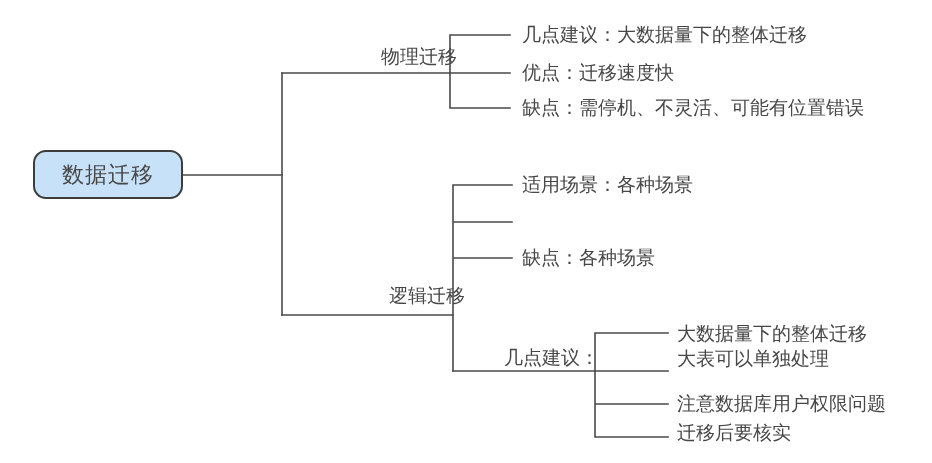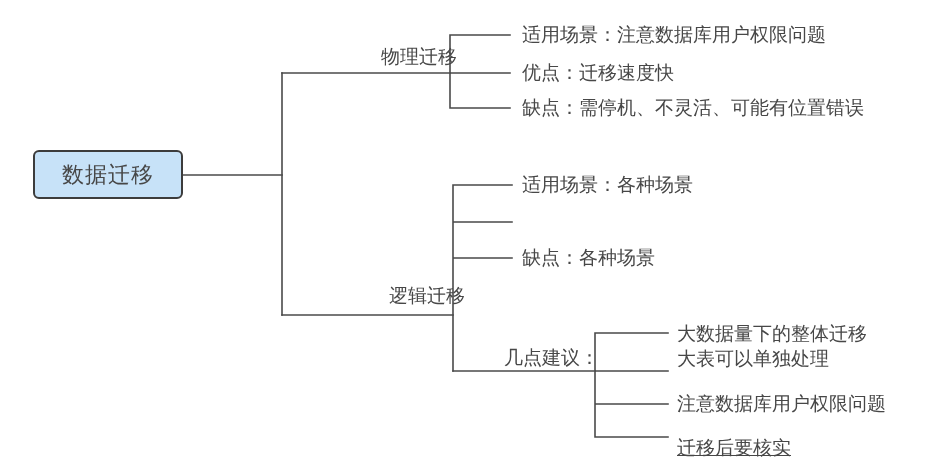--- a/index.html
+++ b/index.html
@@ -31,21 +31,21 @@
     stroke-width: 1.6;
     fill: none;
     stroke-linecap: square;
   }
   .root-node {
     position: absolute;
     left: 33px; top: 150px;
     width: 150px; height: 49px;
     background: var(--node-fill);
     border: 2px solid var(--node-border);
-    border-radius: 6px;
+    border-radius: 13px;
     display: flex;
     align-items: center;
     justify-content: center;
     font-size: 22px;
     letter-spacing: 1px;
     cursor: default;
   }
   .label {
     position: absolute;
     font-size: 19px;
@@ -69,27 +69,27 @@
     <path d="M453 185 V371 M453 185 H512 M453 222 H512 M453 258 H512"></path>
     <path d="M453 371 H595"></path>
     <path d="M595 333 V437 M595 333 H668 M595 371 H668 M595 404 H668 M595 437 H668"></path>
   </svg>
 
   <div class="root-node">
     <span>数据迁移</span>
   </div>
 
   <div class="label branch-label" style="left:350px; top:46px; width:90px;">物理迁移</div>
-  <div class="label" style="left:522px; top:24px;">适用场景：注意数据库用户权限问题</div>
+  <div class="label" style="left:522px; top:24px;">几点建议：大数据量下的整体迁移</div>
   <div class="label" style="left:522px; top:97px;">缺点：需停机、不灵活、可能有位置错误</div>
   <div class="label" style="left:522px; top:62px;">优点：迁移速度快</div>
 
   <div class="label branch-label" style="left:358px; top:285px; width:90px;">逻辑迁移</div>
   <div class="label" style="left:522px; top:174px;">适用场景：各种场景</div>
   <div class="label" style="left:522px; top:247px;">缺点：各种场景</div>
 
   <div class="label" style="left:504px; top:347px;">几点建议：</div>
   <div class="label" style="left:677px; top:323px;">大数据量下的整体迁移</div>
   <div class="label" style="left:677px; top:348px;">大表可以单独处理</div>
   <div class="label" style="left:677px; top:393px;">注意数据库用户权限问题</div>
-  <div class="label" style="left:677px; top:437px;text-decoration:underline;">迁移后要核实</div>
+  <div class="label" style="left:677px; top:422px;">迁移后要核实</div>
 
 </div>
 
 </body></html>

